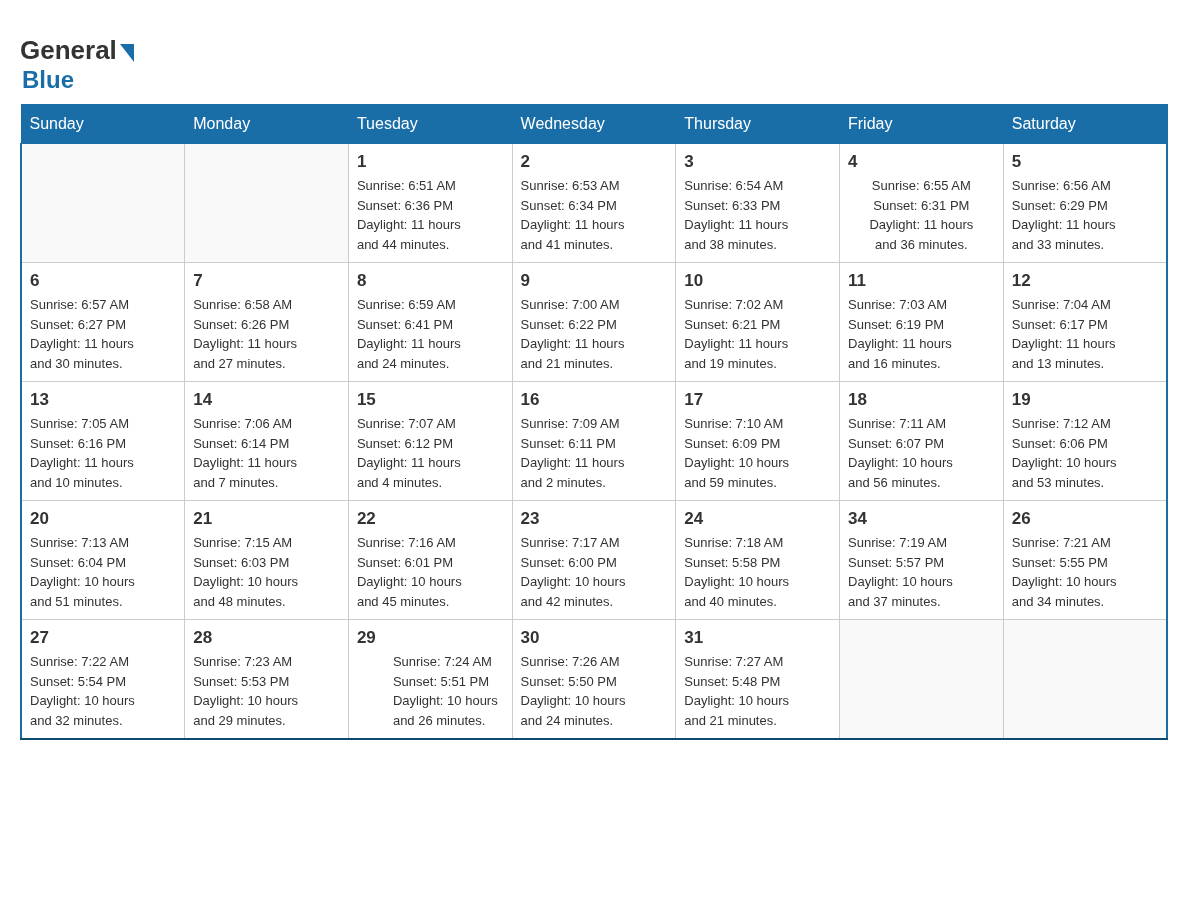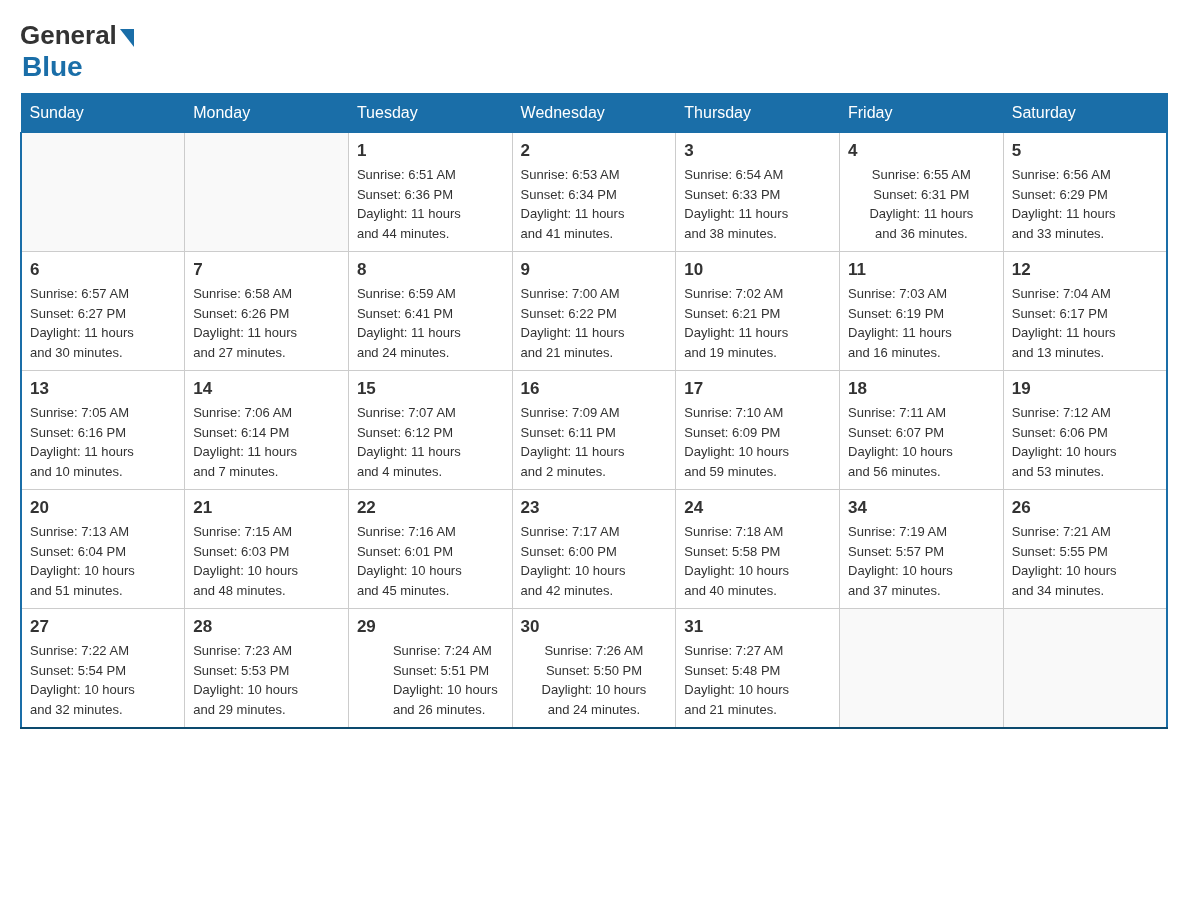--- a/index.html
+++ b/index.html
@@ -8,20 +8,21 @@
       background: #fff;
       padding: 20px;
       width: 1188px;
       min-height: 918px;
     }
     .header {
       display: flex;
       justify-content: space-between;
       align-items: flex-start;
       margin-bottom: 10px;
+      margin-top: 15px;
     }
     .logo {
       display: flex;
       flex-direction: column;
       align-items: flex-start;
     }
     .logo-text {
       display: flex;
       align-items: center;
       font-size: 26px;
@@ -34,21 +35,21 @@
       height: 0;
       border-left: 14px solid transparent;
       border-right: 0px solid transparent;
       border-top: 18px solid #1a6ea8;
       display: inline-block;
       margin-left: 3px;
       margin-top: 4px;
     }
     .logo-sub {
       color: #1a6ea8;
-      font-size: 28px;
+      font-size: 24px;
       font-weight: bold;
       margin-left: 2px;
     }
     .title-section {
       text-align: right;
     }
     .month-title {
       font-size: 52px;
       font-weight: 300;
       color: #333;
@@ -339,21 +340,21 @@
         </td>
         <td>
           <span class="day-number">29</span>
           <div class="day-info" style="white-space: pre-line; margin-left: 36px;">Sunrise: 7:24 AM
 Sunset: 5:51 PM
 Daylight: 10 hours
 and 26 minutes.</div>
         </td>
         <td>
           <span class="day-number">30</span>
-          <div class="day-info" style="white-space: pre-line; text-align: center;">Sunrise: 7:26 AM
+          <div class="day-info" style="white-space: pre-line;">Sunrise: 7:26 AM
 Sunset: 5:50 PM
 Daylight: 10 hours
 and 24 minutes.</div>
         </td>
         <td>
           <span class="day-number">31</span>
           <div class="day-info" style="white-space: pre-line;">Sunrise: 7:27 AM
 Sunset: 5:48 PM
 Daylight: 10 hours
 and 21 minutes.</div>

